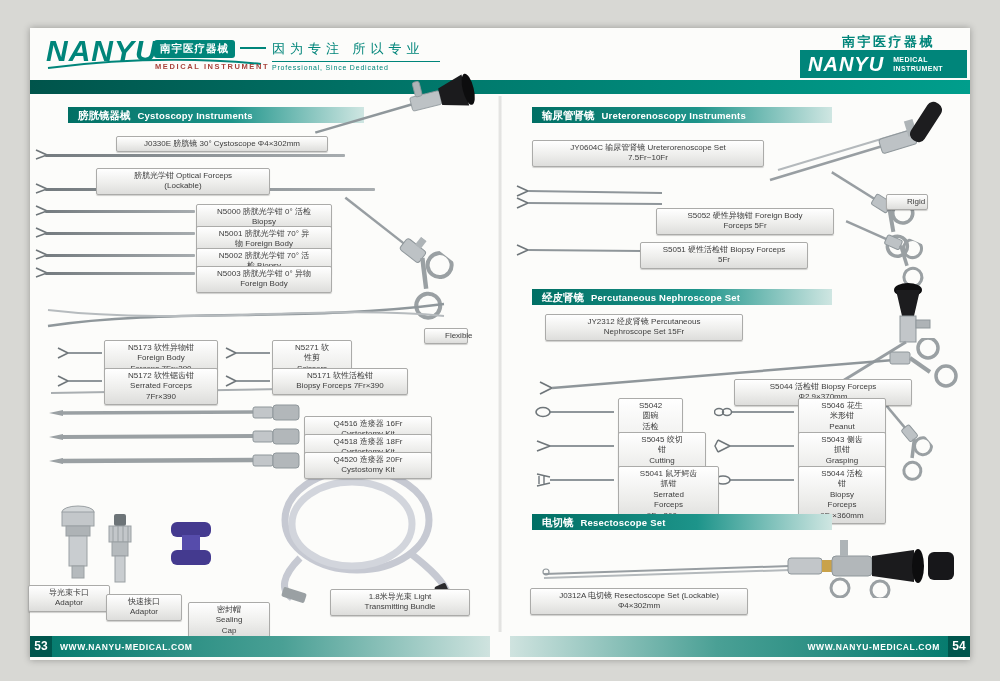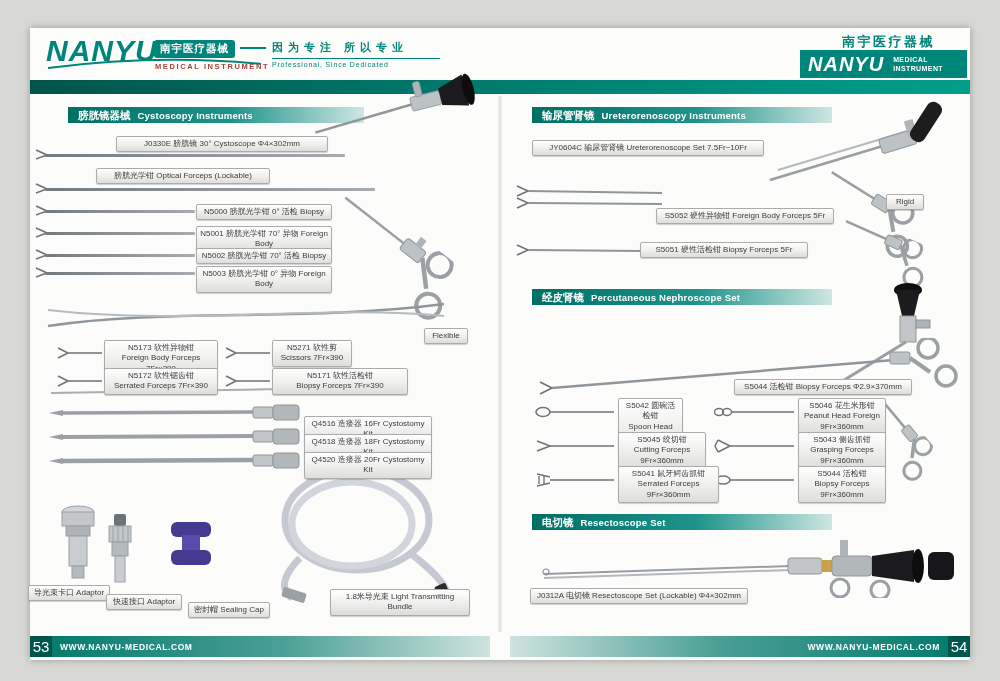--- a/index.html
+++ b/index.html
@@ -4,52 +4,52 @@
 <style>
   *{margin:0;padding:0;box-sizing:border-box}
   html,body{width:1000px;height:681px}
   body{background:#d8d8d4;font-family:"Liberation Sans","DejaVu Sans",sans-serif;position:relative;overflow:hidden}
   .canvas{position:absolute;left:0;top:0;width:1000px;height:681px}
   .sheet{position:absolute;left:30px;top:28px;width:940px;height:632px;background:#fcfcfa;box-shadow:0 0 7px rgba(0,0,0,.3)}
   .abs{position:absolute}
   
   .lbl{position:absolute;background:linear-gradient(180deg,#ffffff 0%,#eeeeec 55%,#dddddb 100%);
        border:1px solid #ababa9;border-radius:2px;font-size:8px;line-height:1.3;color:#3c3c3c;
-       text-align:center;padding:2px 3px;white-space:pre-line;box-shadow:0 1px 1px rgba(0,0,0,.18)}
+       text-align:center;padding:2px 20px;white-space:pre-line;box-shadow:0 1px 1px rgba(0,0,0,.18)}
   
   .secbar{position:absolute;height:16px;background:linear-gradient(90deg,#006f64 0%,#1d948a 55%,#cfe6e2 100%);
           color:#fff;font-weight:bold;font-size:10.5px;line-height:16px;padding-left:10px;white-space:nowrap}
   .secbar .sec-en{margin-left:7px;font-size:9.5px;letter-spacing:.2px}
   
   .rod{position:absolute;height:2.5px;background:linear-gradient(90deg,#747b7f,#a7acaf);border-radius:1px}
   
   .brand{position:absolute;left:46px;top:34px;color:#00857a;font-style:italic;font-weight:bold;
          font-size:30px;letter-spacing:1px}
   .brand-cn{position:absolute;left:154px;top:40px;background:#00857a;color:#fff;font-size:10.5px;
             font-weight:bold;padding:2px 6px;border-radius:3px;letter-spacing:1px}
   .brand-sub{position:absolute;left:155px;top:62px;font-size:7.5px;font-weight:bold;color:#a8433c;letter-spacing:1.6px}
   .tag-dash{position:absolute;left:240px;top:47px;width:26px;height:2px;background:#00857a}
   .tagline{position:absolute;left:272px;top:40px;width:168px}
-  .tag-cn{color:#00857a;font-weight:bold;font-size:11px;letter-spacing:5px;white-space:nowrap}
+  .tag-cn{color:#00857a;font-weight:normal;font-size:13px;letter-spacing:5px;white-space:nowrap}
   .tag-rule{height:1px;background:#00857a;margin:3px 0 2px 0}
   .tag-en{color:#00857a;font-size:7px;letter-spacing:.8px;white-space:nowrap}
   .right-cn{position:absolute;left:842px;top:33px;color:#00857a;font-weight:bold;font-size:13px;letter-spacing:2.5px}
   .right-block{position:absolute;left:800px;top:50px;width:167px;height:28px;background:#00857a;
                display:flex;align-items:center}
   .right-brand{color:#fff;font-style:italic;font-weight:bold;font-size:20px;letter-spacing:1px;margin-left:8px}
   .right-subs{margin-left:9px;color:#fff;font-size:7px;font-weight:bold;line-height:1.35;letter-spacing:.4px}
   .teal-band{position:absolute;left:30px;top:80px;width:940px;height:14px;
              background:linear-gradient(90deg,#00544b 0%,#00796c 45%,#009e8c 100%)}
   .gutter{position:absolute;left:498px;top:96px;width:4px;height:536px;
           background:linear-gradient(90deg,rgba(0,0,0,.02),rgba(0,0,0,.12),rgba(0,0,0,.03))}
   
   .fbar{position:absolute;top:636px;width:460px;height:21px;display:flex;align-items:center}
   .fbar.left{left:30px;background:linear-gradient(90deg,#00786b 0%,#4aa095 55%,#cfe3df 100%)}
   .fbar.right{left:510px;background:linear-gradient(270deg,#00786b 0%,#4aa095 55%,#cfe3df 100%);justify-content:flex-end}
-  .pnum{width:22px;height:21px;background:#00564d;color:#fff;font-size:15px;font-weight:normal;
+  .pnum{width:22px;height:21px;background:#00564d;color:#fff;font-size:12px;font-weight:bold;
         text-align:center;line-height:21px;flex:0 0 auto}
   .furl{color:#fff;font-size:8.5px;font-weight:bold;letter-spacing:.6px;margin:0 8px}
 </style>
 </head>
 <body>
 
 <div class="canvas">
   <div class="sheet"></div>
 
   <div class="brand">NANYU</div>
@@ -334,20 +334,21 @@
   <div class="abs" style="left:888px;top:392px;transform:rotate(50deg);transform-origin:left top">
     <svg width="90" height="46" viewBox="0 0 90 46">
       <line x1="0" y1="10" x2="42" y2="10" stroke="#989ea2" stroke-width="2.5"></line>
       <rect x="38" y="5" width="15" height="10" rx="2" fill="#bdc2c5" stroke="#8f979b"></rect>
       <line x1="53" y1="10" x2="66" y2="24" stroke="#9aa0a3" stroke-width="3.5"></line>
       <circle cx="64" cy="8" r="8.5" fill="none" stroke="#9aa0a3" stroke-width="3"></circle>
       <circle cx="76" cy="32" r="8.5" fill="none" stroke="#9aa0a3" stroke-width="3"></circle>
     </svg>
   </div>
 
+  <div class="lbl" style="left:545px;top:314px;width:198px">JY2312 经皮肾镜 Percutaneous Nephroscope Set 15Fr</div>
   <div class="lbl" style="left:734px;top:379px;width:178px">S5044 活检钳 Biopsy Forceps Φ2.9×370mm</div>
   <div class="lbl" style="left:618px;top:398px;width:65px">S5042 圆碗活检钳
 Spoon Head Forceps
 9Fr×360mm</div>
   <div class="lbl" style="left:798px;top:398px;width:88px">S5046 花生米形钳
 Peanut Head Foreign
 9Fr×360mm</div>
   <div class="lbl" style="left:618px;top:432px;width:88px">S5045 绞切钳
 Cutting Forceps
 9Fr×360mm</div>

